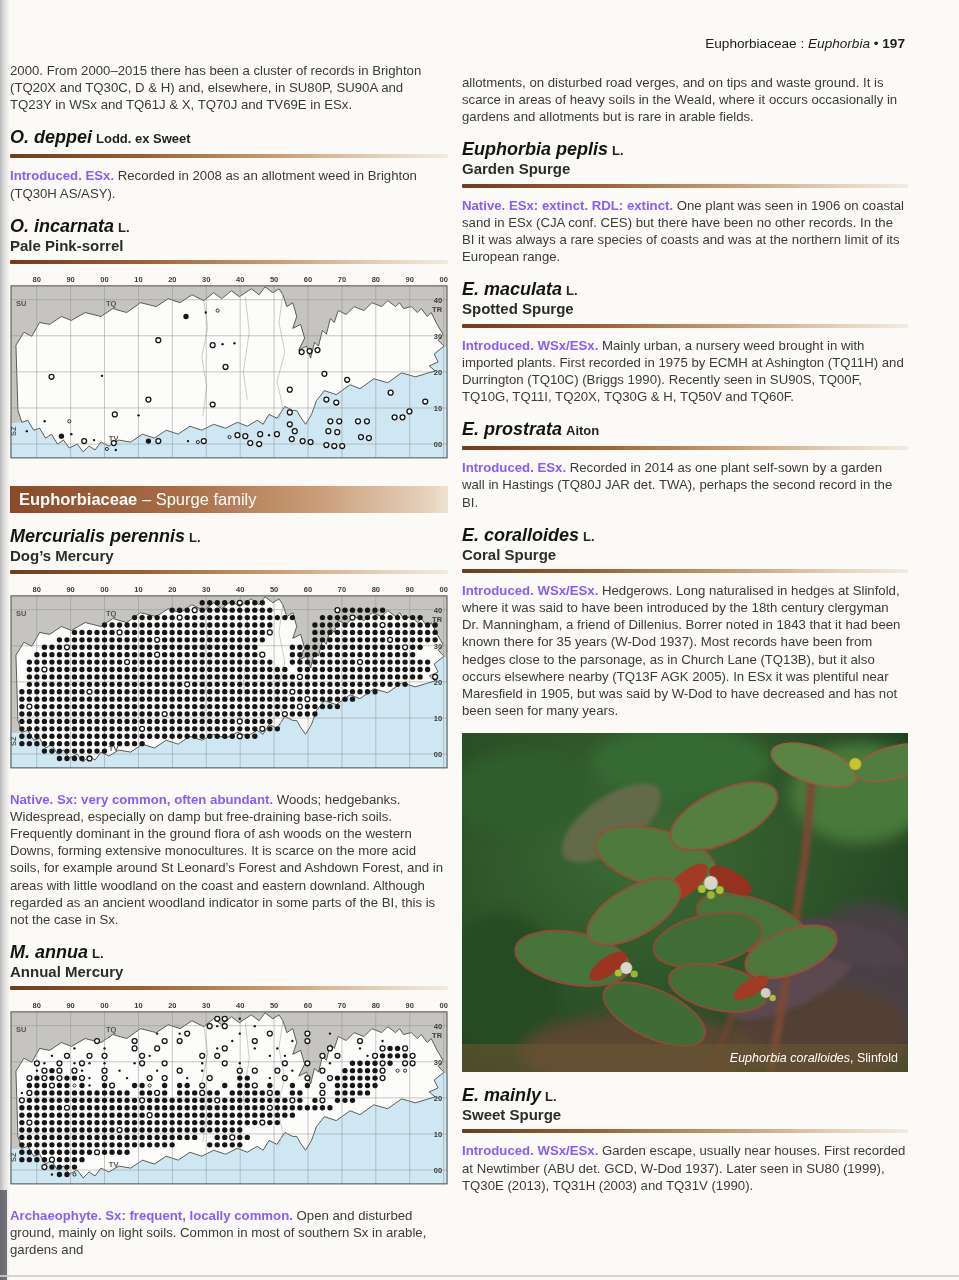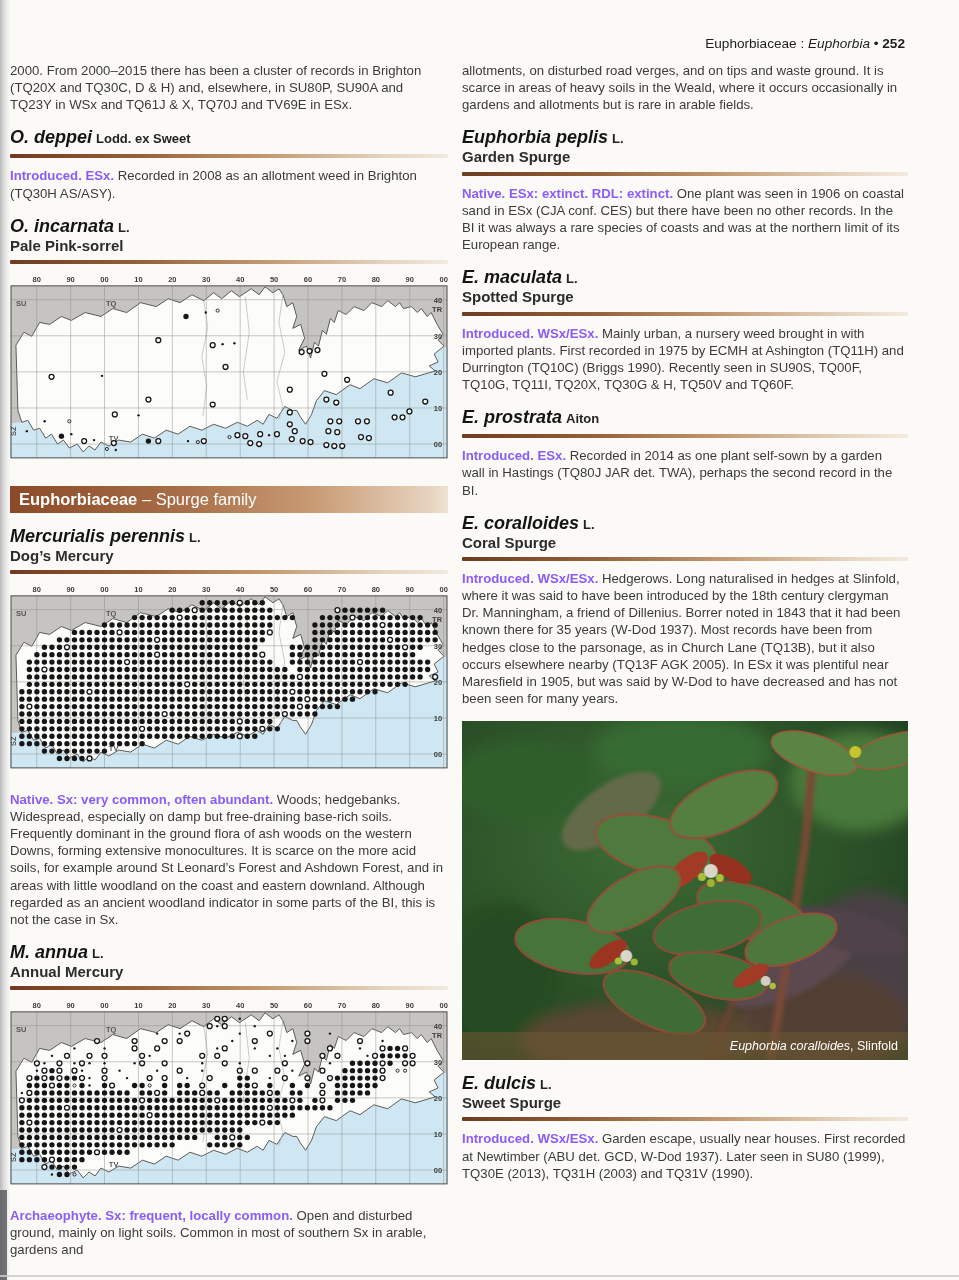--- a/index.html
+++ b/index.html
@@ -9,21 +9,21 @@
   .scan-edge{position:absolute;left:0;top:0;width:10px;height:100%;
         background:linear-gradient(to right,#85858a,#c9c9cd 45%,rgba(255,255,255,0));opacity:.55;}
   .scan-corner{position:absolute;left:0;bottom:0;width:7px;height:90px;background:#55555a;opacity:.8;}
   .scan-bottom{position:absolute;left:0;right:0;bottom:3px;height:2px;background:#cdcdd2;opacity:.85;}
   .page-header{position:absolute;top:36px;right:54px;font-size:13.6px;color:#1e1e1c;}
   .page-header .fam{font-weight:normal;}
   .page-header .genus{font-style:italic;}
   .page-header .pageno{font-weight:bold;}
   .col{position:absolute;top:62px;}
   .col-left{left:10px;width:438px;}
-  .col-right{left:462px;width:446px;}
+  .col-right{left:462px;width:446px;margin-top:12px;}
   p.body{font-size:13.2px;line-height:1.3;margin:0 0 14px;color:#3b3b39;}
   p.body .lead{font-weight:bold;color:#8b5cf6;}
   .sp-head{margin:13px 0 0;}
   .sp-head .sci{font-weight:bold;font-style:italic;font-size:18px;color:#141412;}
   .sp-head .auth{font-weight:bold;font-size:13px;color:#232321;margin-left:4px;}
   .sp-head .common{font-weight:bold;font-size:15px;color:#2c2c2a;line-height:1.15;}
   .rule{height:4px;margin:6px 0 9px;border-radius:1px;
         background:linear-gradient(to right,#6e3c1f,#96613a 30%,#c59c75 60%,#e4d2bd 85%,#f3ebdf);}
   .family-banner{height:27px;line-height:27px;margin:15px 0 12px;padding-left:9px;color:#fff;
         font-size:16.5px;background:linear-gradient(to right,#8a4a28,#a96f48 40%,#c99d77 70%,#e7d3bf 96%,#efe2d2);}
@@ -36,21 +36,21 @@
 </style>
 </head>
 <body>
 
 <div class="page">
   <div class="scan-edge"></div>
   <div class="scan-corner"></div>
   <div class="scan-bottom"></div>
 
   <div class="page-header">
-    <span class="fam">Euphorbiaceae</span><span> : </span><span class="genus">Euphorbia</span><span> • </span><span class="pageno">252</span>
+    <span class="fam">Euphorbiaceae</span><span> : </span><span class="genus">Euphorbia</span><span> • </span><span class="pageno">197</span>
   </div>
 
   <div class="col col-left">
     <p class="body"><span>2000. From 2000–2015 there has been a cluster of records in Brighton (TQ20X and TQ30C, D &amp; H) and, elsewhere, in SU80P, SU90A and TQ23Y in WSx and TQ61J &amp; X, TQ70J and TV69E in ESx.</span></p>
 
     <div class="sp-head">
       <span class="sci">O. deppei</span><span class="auth">Lodd. ex Sweet</span>
     </div>
     <div class="rule"></div>
     <p class="body"><span class="lead">Introduced. ESx.</span><span> Recorded in 2008 as an allotment weed in Brighton (TQ30H AS/ASY).</span></p>
@@ -1707,19 +1707,19 @@
           </g>
         </g>
         <rect x="0" y="311" width="448" height="28" fill="#6b5632" opacity="0.62"></rect>
       </svg>
       <div class="photo-caption">
         <span class="it">Euphorbia coralloides</span><span>, Slinfold</span>
       </div>
     </div>
 
     <div class="sp-head">
-      <div><span class="sci">E. dulcis</span><span class="auth">L.</span></div>
+      <div><span class="sci">E. mainly</span><span class="auth">L.</span></div>
       <div class="common">Sweet Spurge</div>
     </div>
     <div class="rule"></div>
     <p class="body"><span class="lead">Introduced. WSx/ESx.</span><span> Garden escape, usually near houses. First recorded at Newtimber (ABU det. GCD, W-Dod 1937). Later seen in SU80 (1999), TQ30E (2013), TQ31H (2003) and TQ31V (1990).</span></p>
   </div>
 </div>
 
 </body></html>

